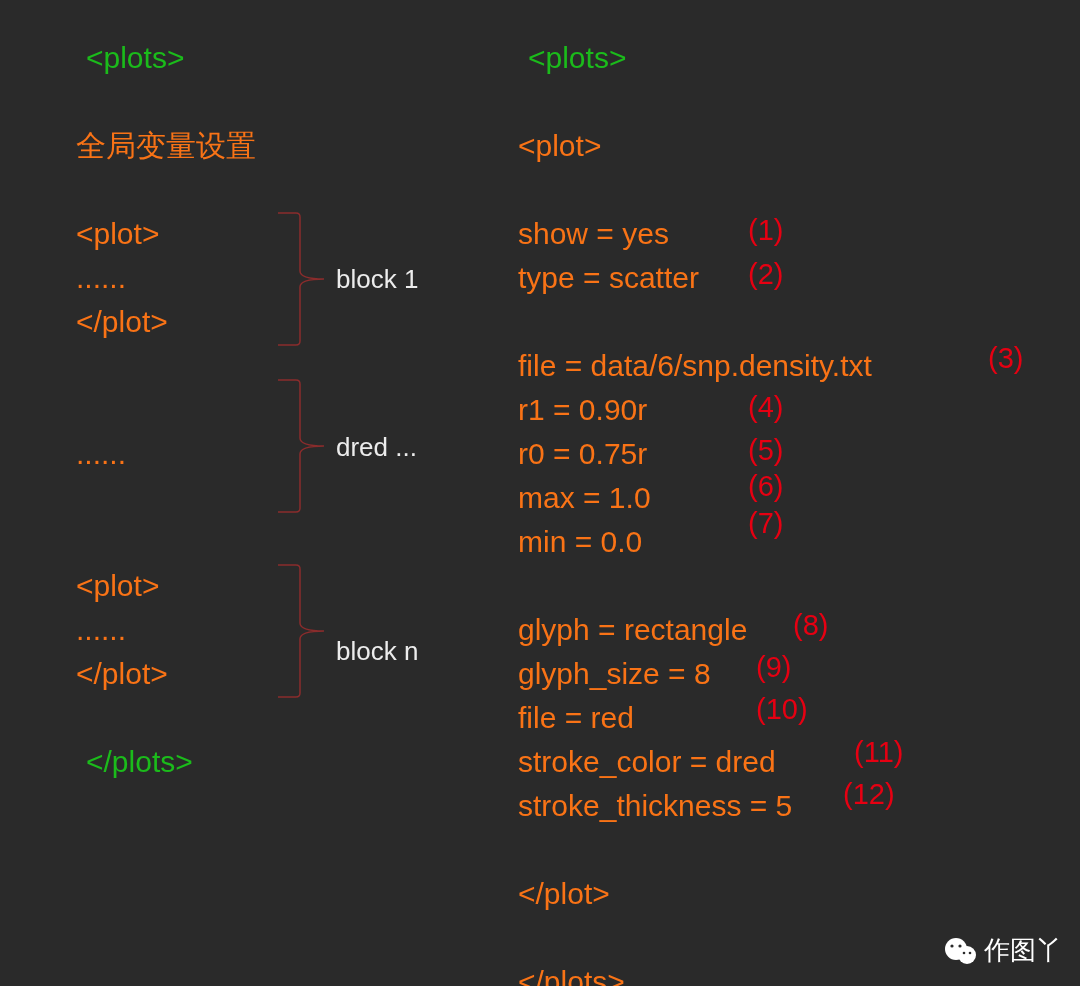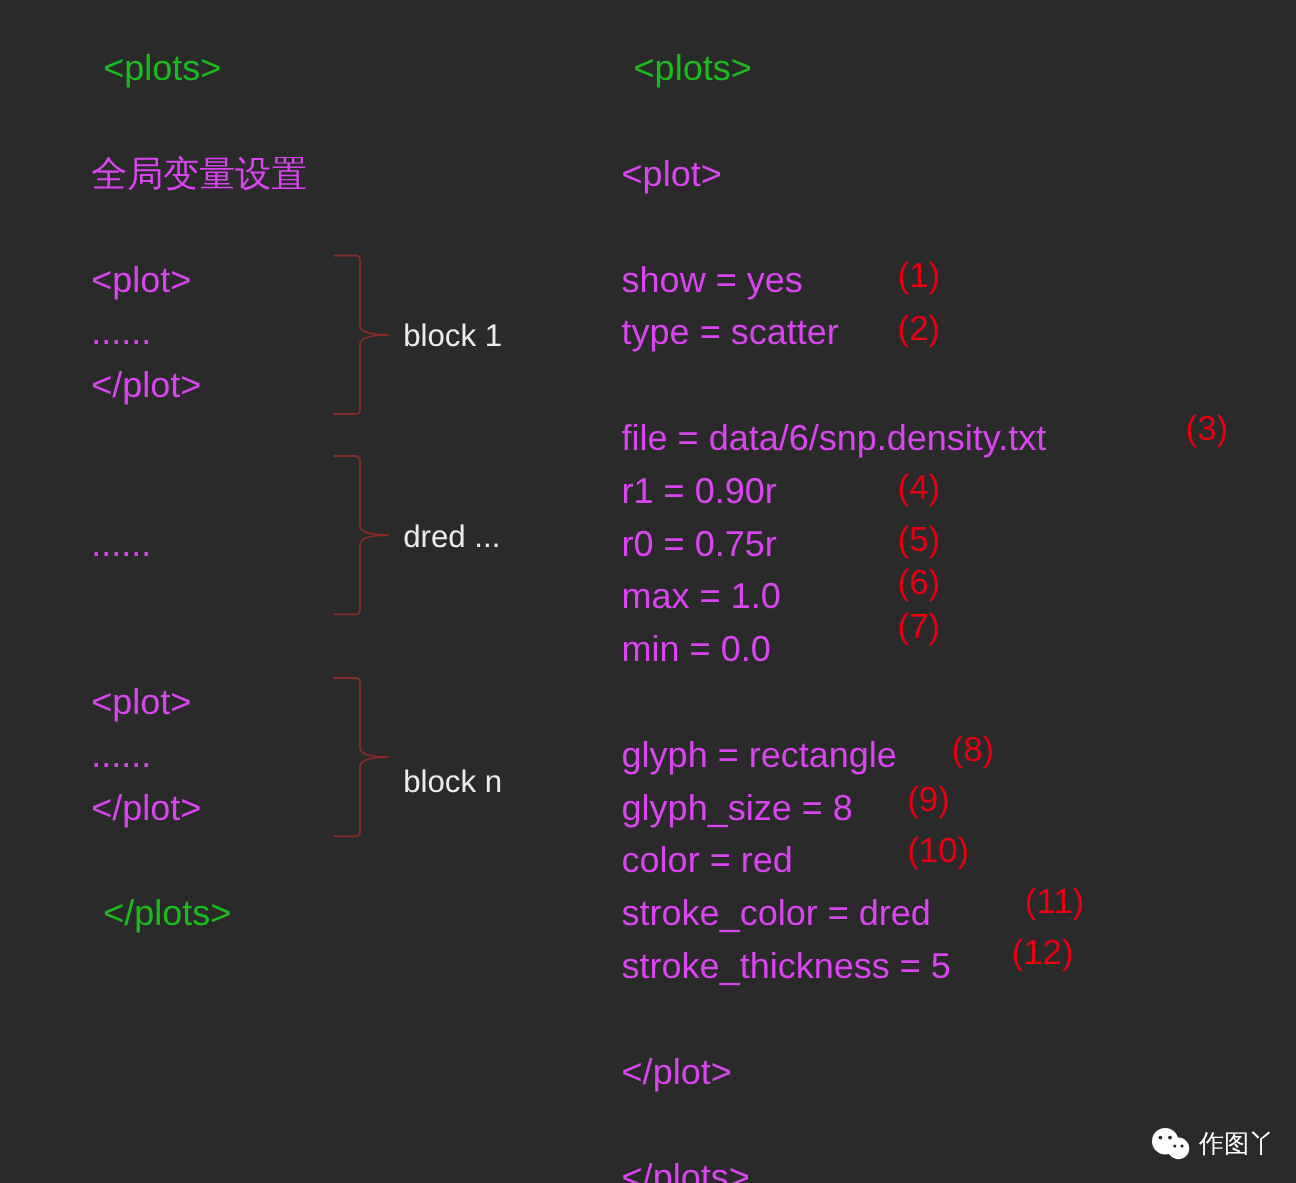--- a/index.html
+++ b/index.html
@@ -21,21 +21,21 @@
     }
     .right-col {
       position: absolute;
       left: 518px;
       top: 36px;
       width: 560px;
     }
     .line { height: 44px; line-height: 44px; white-space: nowrap; }
     .gap { height: 44px; }
     .green { color: #1bbb1b; margin-left: 10px; }
-    .white { color: #d946ef; }
+    .white { color: #f97316; }
     .serif { font-family: "SimSun", "Songti SC", serif; }
     .block-label {
       position: absolute;
       left: 260px;
       color: #ececec;
       font-size: 26px;
     }
     .bracket {
       position: absolute;
       left: 200px;
@@ -48,21 +48,21 @@
       color: #e60012;
       font-size: 29px;
     }
     .watermark {
       position: absolute;
       right: 18px;
       bottom: 18px;
       display: flex;
       align-items: center;
       color: #fff;
-      font-size: 21px;
+      font-size: 26px;
     }
     .watermark svg { margin-right: 6px; }
   </style>
 </head>
 <body>
 
 <div class="left-col">
   <div class="line green">&lt;plots&gt;</div>
   <div class="gap"></div>
   <div class="line white serif">全局变量设置</div>
@@ -106,21 +106,21 @@
   <div class="line white">type  = scatter</div>
   <div class="gap"></div>
   <div class="line white">file  = data/6/snp.density.txt</div>
   <div class="line white">r1     = 0.90r</div>
   <div class="line white">r0     = 0.75r</div>
   <div class="line white">max   = 1.0</div>
   <div class="line white">min    = 0.0</div>
   <div class="gap"></div>
   <div class="line white">glyph = rectangle</div>
   <div class="line white">glyph_size = 8</div>
-  <div class="line white">color  =  red</div>
+  <div class="line white">file  =  red</div>
   <div class="line white">stroke_color  = dred</div>
   <div class="line white">stroke_thickness  = 5</div>
   <div class="gap"></div>
   <div class="line white">&lt;/plot&gt;</div>
   <div class="gap"></div>
   <div class="line white">&lt;/plots&gt;</div>
 
   <div class="ann" style="left:230px; top:178px;">(1)</div>
   <div class="ann" style="left:230px; top:222px;">(2)</div>
   <div class="ann" style="left:470px; top:306px;">(3)</div>

